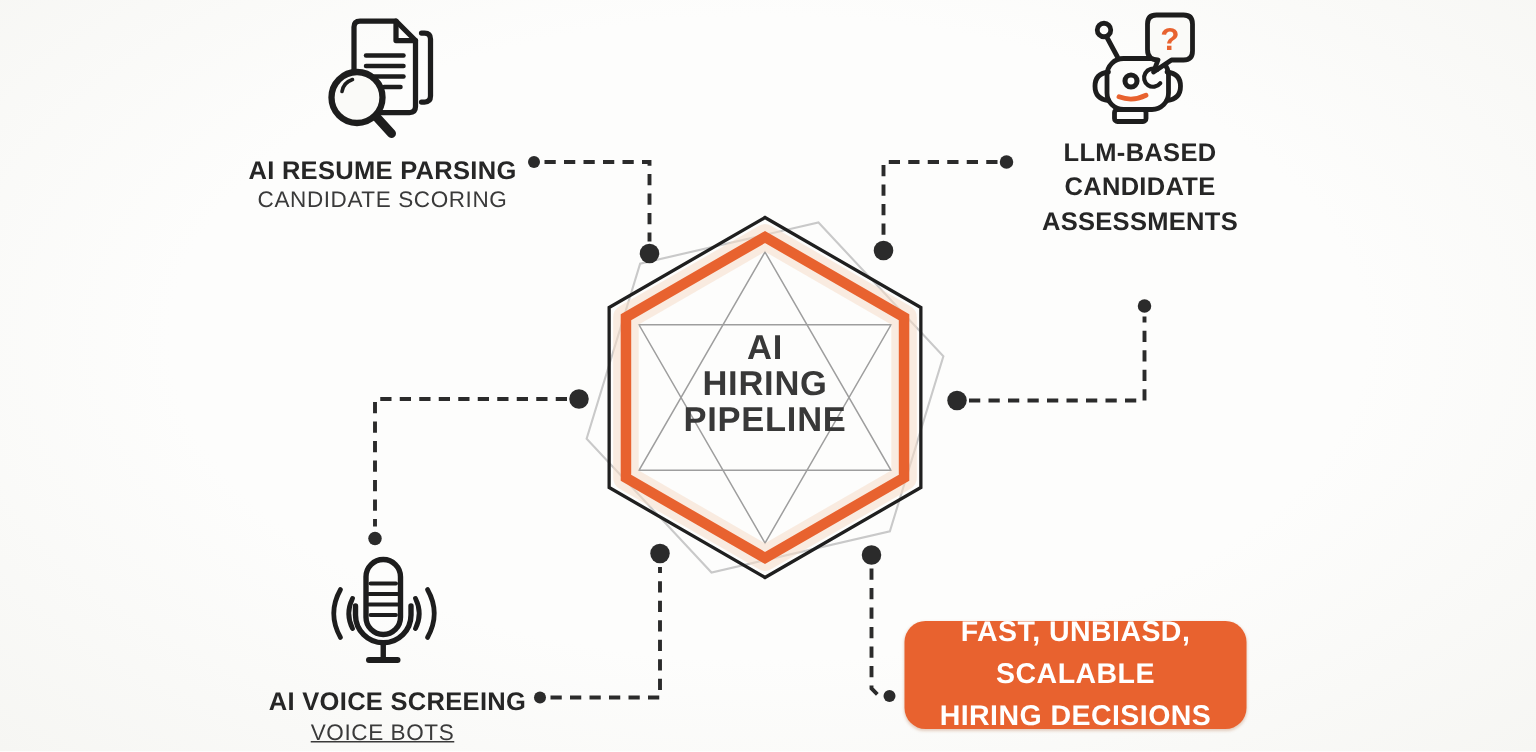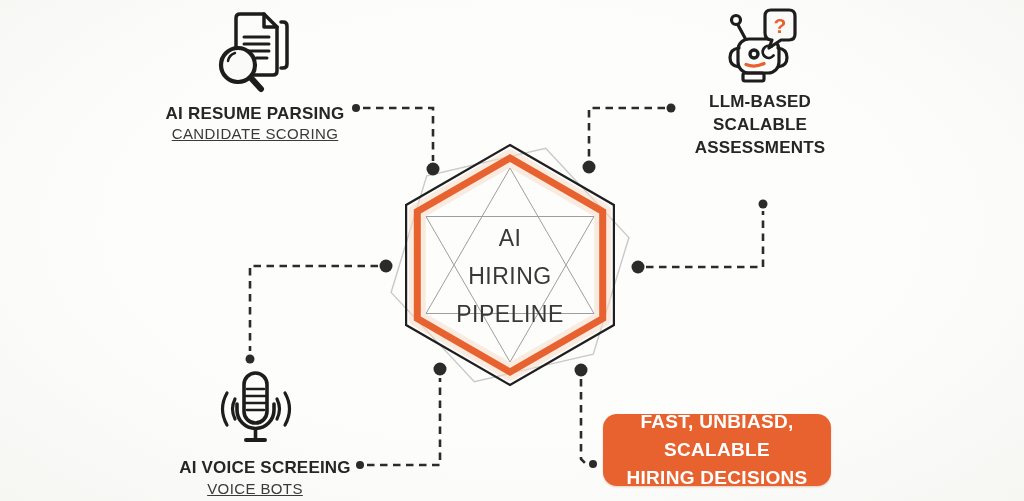--- a/index.html
+++ b/index.html
@@ -7,28 +7,28 @@
     position:relative;width:1024px;height:501px;
     background:radial-gradient(ellipse at 50% 45%, #FDFDFC 55%, #F6F6F3 100%);
     font-family:"Liberation Sans", sans-serif;
     -webkit-font-smoothing:antialiased;
   }
   svg{position:absolute;left:0;top:0;}
   .txt{position:absolute;text-align:center;white-space:pre-line;}
   .callout-title{font-weight:bold;font-size:17px;line-height:23px;color:#262626;letter-spacing:.2px;}
   .callout-sub{font-weight:normal;font-size:15px;line-height:20px;color:#3A3A3A;letter-spacing:.4px;}
   .resume-title{left:140px;top:102px;width:230px;}
-  .resume-sub{left:140px;top:124px;width:230px;text-decoration:underline;}
+  .resume-sub{left:140px;top:124px;width:230px;}
   .llm-title{left:660px;top:90px;width:200px;}
   .llm-sub{left:660px;top:161px;width:200px;}
   .voice-title{left:150px;top:456px;width:230px;}
   .voice-sub{left:140px;top:479px;width:230px;text-decoration:underline;}
   .hex-title{
     left:410px;top:219px;width:200px;
-    font-weight:normal;font-size:23px;line-height:38px;color:#383838;letter-spacing:.5px;
+    font-weight:bold;font-size:23px;line-height:24px;color:#383838;letter-spacing:.5px;
   }
   .decision-badge{
     position:absolute;left:603px;top:414px;width:228px;height:72px;
     background:#E8622F;border-radius:14px;
     display:flex;align-items:center;justify-content:center;
     box-shadow:0 1px 2px rgba(160,70,20,.25);
   }
   .decision-label{
     font-weight:bold;font-size:19px;line-height:28px;color:#FFFFFF;
     text-align:center;white-space:pre-line;letter-spacing:.3px;
@@ -119,21 +119,21 @@
       <path d="M 227 393 Q 218 409 227 425" stroke-width="3.2"></path>
       <path d="M 277 399 Q 282 409 277 419" stroke-width="3.2"></path>
       <path d="M 285 393 Q 294 409 285 425" stroke-width="3.2"></path>
     </g>
   </svg>
 
   <div class="txt callout-title resume-title">AI RESUME PARSING</div>
   <div class="txt callout-sub resume-sub">CANDIDATE SCORING</div>
 
   <div class="txt callout-title llm-title">LLM-BASED
-SCALABLE
+CANDIDATE
 ASSESSMENTS</div>
 
   <div class="txt callout-title voice-title">AI VOICE SCREEING</div>
   <div class="txt callout-sub voice-sub">VOICE BOTS</div>
 
   <div class="txt hex-title">AI
 HIRING
 PIPELINE</div>
 
   <div class="decision-badge">

